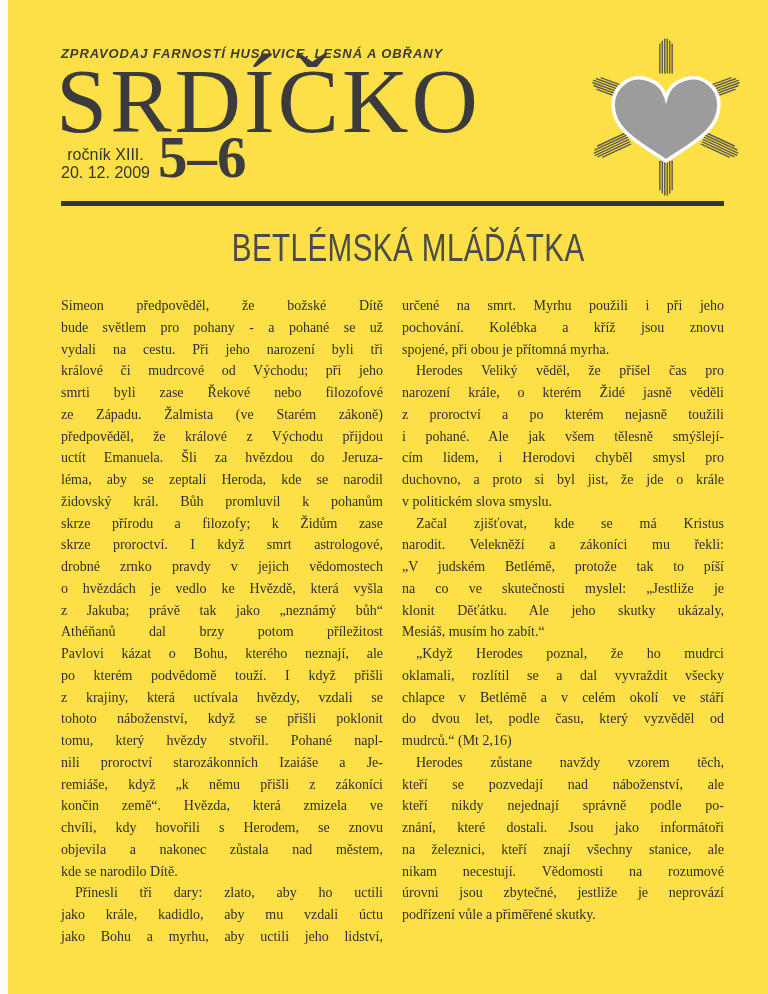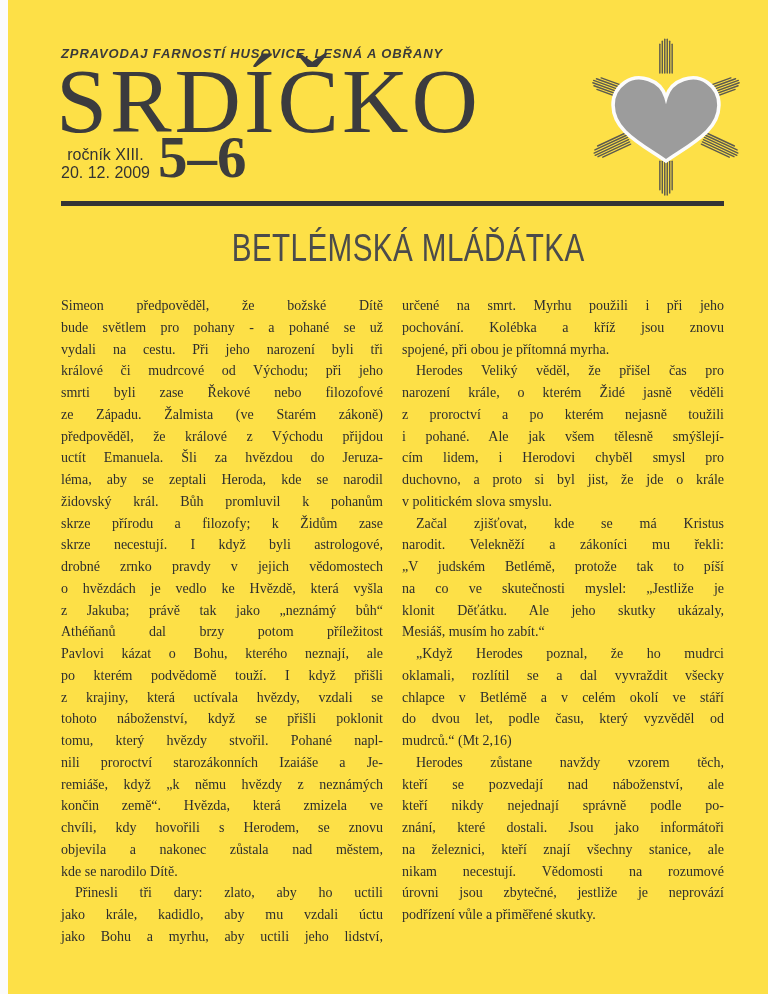--- a/index.html
+++ b/index.html
@@ -161,32 +161,32 @@
         <div class="line">bude světlem pro pohany - a pohané se už</div>
         <div class="line">vydali na cestu. Při jeho narození byli tři</div>
         <div class="line">králové či mudrcové od Východu; při jeho</div>
         <div class="line">smrti byli zase Řekové nebo filozofové</div>
         <div class="line">ze Západu. Žalmista (ve Starém zákoně)</div>
         <div class="line">předpověděl, že králové z Východu přijdou</div>
         <div class="line">uctít Emanuela. Šli za hvězdou do Jeruza-</div>
         <div class="line">léma, aby se zeptali Heroda, kde se narodil</div>
         <div class="line">židovský král. Bůh promluvil k pohanům</div>
         <div class="line">skrze přírodu a filozofy; k Židům zase</div>
-        <div class="line">skrze necestují. I když byli astrologové,</div>
+        <div class="line">skrze proroctví. I když smrt astrologové,</div>
         <div class="line">drobné zrnko pravdy v jejich vědomostech</div>
         <div class="line">o hvězdách je vedlo ke Hvězdě, která vyšla</div>
         <div class="line">z Jakuba; právě tak jako „neznámý bůh“</div>
         <div class="line">Athéňanů dal brzy potom příležitost</div>
         <div class="line">Pavlovi kázat o Bohu, kterého neznají, ale</div>
         <div class="line">po kterém podvědomě touží. I když přišli</div>
         <div class="line">z krajiny, která uctívala hvězdy, vzdali se</div>
         <div class="line">tohoto náboženství, když se přišli poklonit</div>
         <div class="line">tomu, který hvězdy stvořil. Pohané napl-</div>
         <div class="line">nili proroctví starozákonních Izaiáše a Je-</div>
-        <div class="line">remiáše, když „k němu hvězdy z neznámých</div>
+        <div class="line">remiáše, když „k němu přišli z zákoníci</div>
         <div class="line">končin země“. Hvězda, která zmizela ve</div>
         <div class="line">chvíli, kdy hovořili s Herodem, se znovu</div>
         <div class="line">objevila a nakonec zůstala nad městem,</div>
         <div class="line e">kde se narodilo Dítě.</div>
         <div class="line i">Přinesli tři dary: zlato, aby ho uctili</div>
         <div class="line">jako krále, kadidlo, aby mu vzdali úctu</div>
         <div class="line">jako Bohu a myrhu, aby uctili jeho lidství,</div>
       </div>
     <div class="col">
         <div class="line">určené na smrt. Myrhu použili i při jeho</div>

